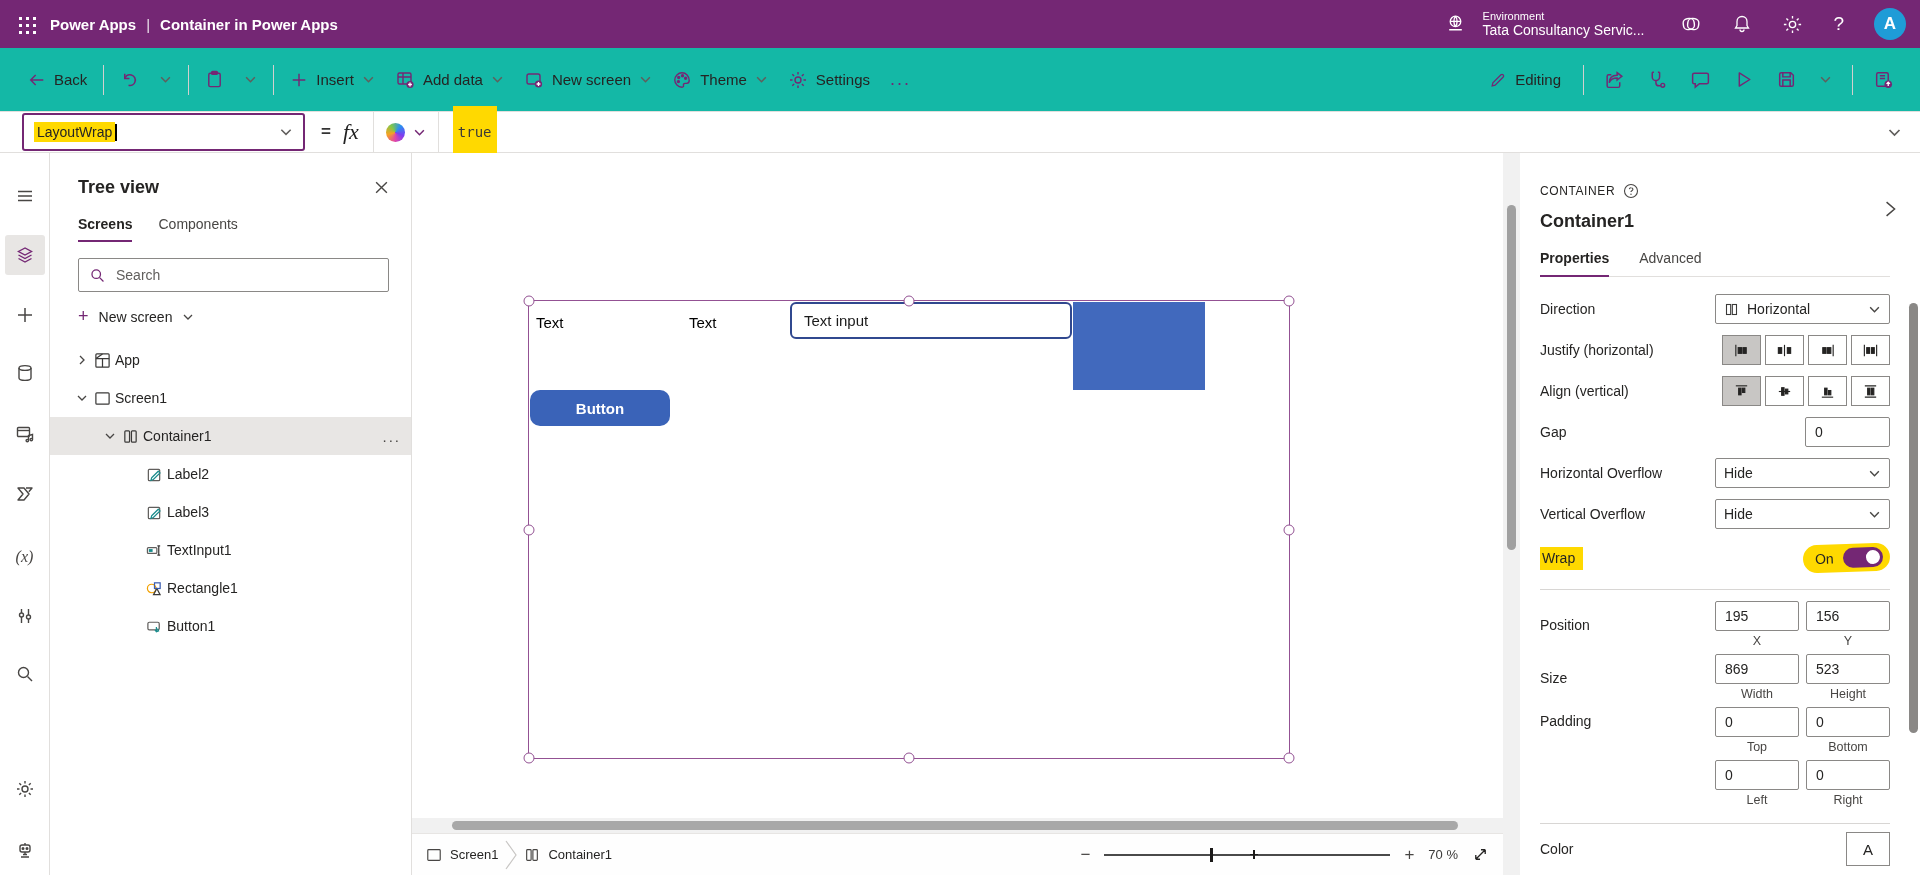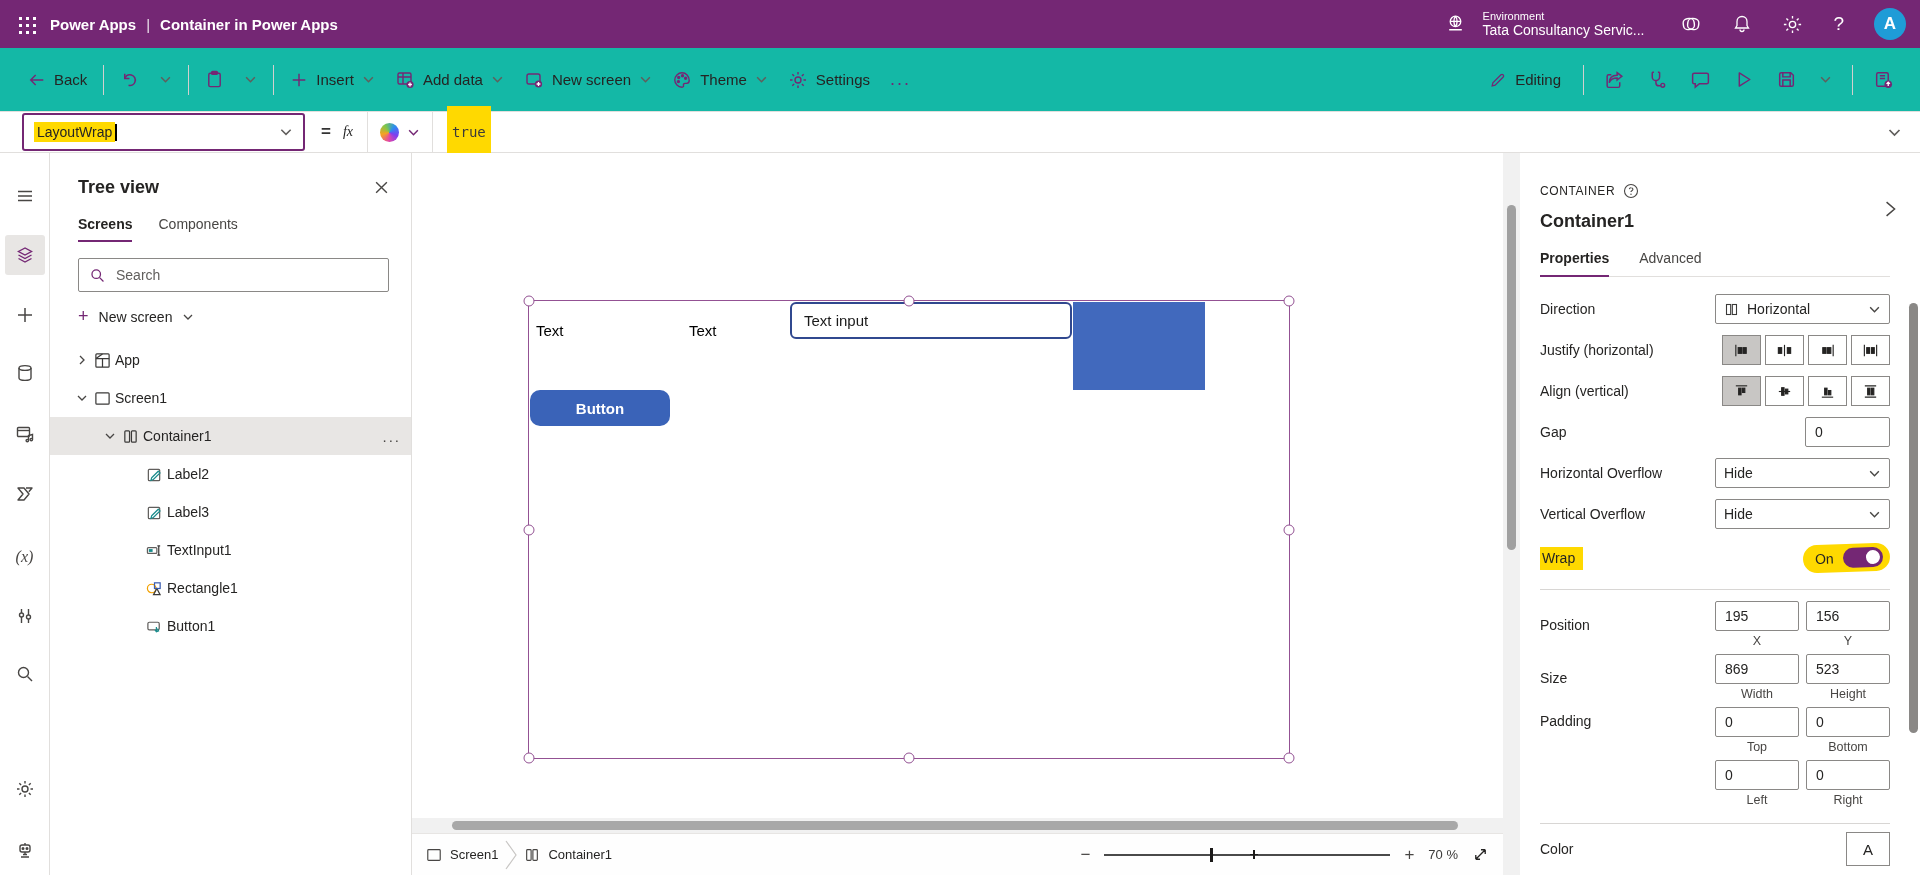--- a/index.html
+++ b/index.html
@@ -33,21 +33,21 @@
 
   
   .fxbar { height:41px; display:flex; align-items:center; border-bottom:1px solid #e1dfdd; background:#fff; }
   .prop-dd { margin-left:22px; width:283px; height:33px; border:2px solid #742774; border-radius:3px; display:flex; align-items:center; padding:17px 10px; cursor:pointer; }
   .hl { background:#ffd900; }
   .prop-dd .val { font-size:14px; padding:2px 3px; }
   .caret-bar { width:1.5px; height:17px; background:#000; }
   .prop-dd .chev { margin-left:auto; color:#605e5c; }
   .eqfx { display:flex; align-items:center; gap:12px; margin:0 14px 0 16px; }
   .eq { font-size:17px; font-weight:700; color:#333; }
-  .fx { font-size:14px; font-style:italic; font-family:"Liberation Serif","DejaVu Serif",serif; color:#222; }
+  .fx { font-size:22px; font-style:italic; font-family:"Liberation Serif","DejaVu Serif",serif; color:#222; }
   .copilot-btn { height:41px; display:flex; align-items:center; gap:8px; padding:0 12px; border-left:1px solid #e1dfdd; border-right:1px solid #e1dfdd; cursor:pointer; }
   .copilot-ball { width:19px; height:19px; border-radius:50%; background:conic-gradient(from 40deg,#2a8ff0,#7a3ff2,#e245a8,#f6a321,#7ec84b,#2a8ff0); }
   .copilot-btn .chev { color:#742774; }
   .formula { flex:1; font-family:"DejaVu Sans Mono","Liberation Mono",monospace; font-size:14px; padding-left:14px; color:#3b3a39; }
   .formula .hl { padding:18px 5px; }
   .fx-collapse { color:#605e5c; padding:0 18px; cursor:pointer; }
 
   
   .main { display:flex; height:722px; }
 
@@ -75,21 +75,21 @@
   .trow .more { margin-left:auto; color:#484644; letter-spacing:2px; font-size:15px; }
   .ind0 { padding-left:26px; }
   .ind1 { padding-left:54px; }
   .ind2 { padding-left:96px; }
 
   
   .canvas-col { flex:1; display:flex; flex-direction:column; background:#fff; min-width:0; }
   .artboard { flex:1; position:relative; background:#fff; }
   .pa-container { position:absolute; left:116px; top:147px; width:762px; height:459px; border:1px solid #935193; }
   .handle { position:absolute; width:11px; height:11px; border:1.5px solid #935193; background:#fff; border-radius:50%; transform:translate(-50%,-50%); }
-  .pa-label { position:absolute; top:12px; height:34px; display:flex; align-items:center; padding-left:7px; font-size:15px; color:#000; }
+  .pa-label { position:absolute; top:4px; height:34px; display:flex; align-items:center; padding-left:7px; font-size:15px; color:#000; }
   .pa-input { position:absolute; left:261px; top:1px; width:282px; height:37px; background:#fff; border:2px solid #30488f; border-radius:6px; display:flex; align-items:center; padding-left:12px; font-size:15px; color:#1b1b1b; }
   .pa-rect { position:absolute; left:544px; top:1px; width:132px; height:88px; background:#4169bd; }
   .pa-btn { position:absolute; left:1px; top:89px; width:140px; height:36px; border-radius:10px; background:#3a63b8; color:#fff; font-weight:700; font-size:15px; display:flex; align-items:center; justify-content:center; }
 
   .hscroll { height:15px; background:#f1f1f1; position:relative; flex:none; }
   .hscroll .thumb { position:absolute; top:3px; left:40px; right:45px; height:9px; border-radius:5px; background:#a8a8a8; cursor:grab; }
 
   .statusbar { height:42px; border-top:1px solid #e7e5e3; background:#fefefe; display:flex; align-items:center; padding:0 14px; flex:none; }
   .crumb { display:flex; align-items:center; gap:8px; font-size:13px; cursor:pointer; }
   .crumb .cic { color:#484644; }

